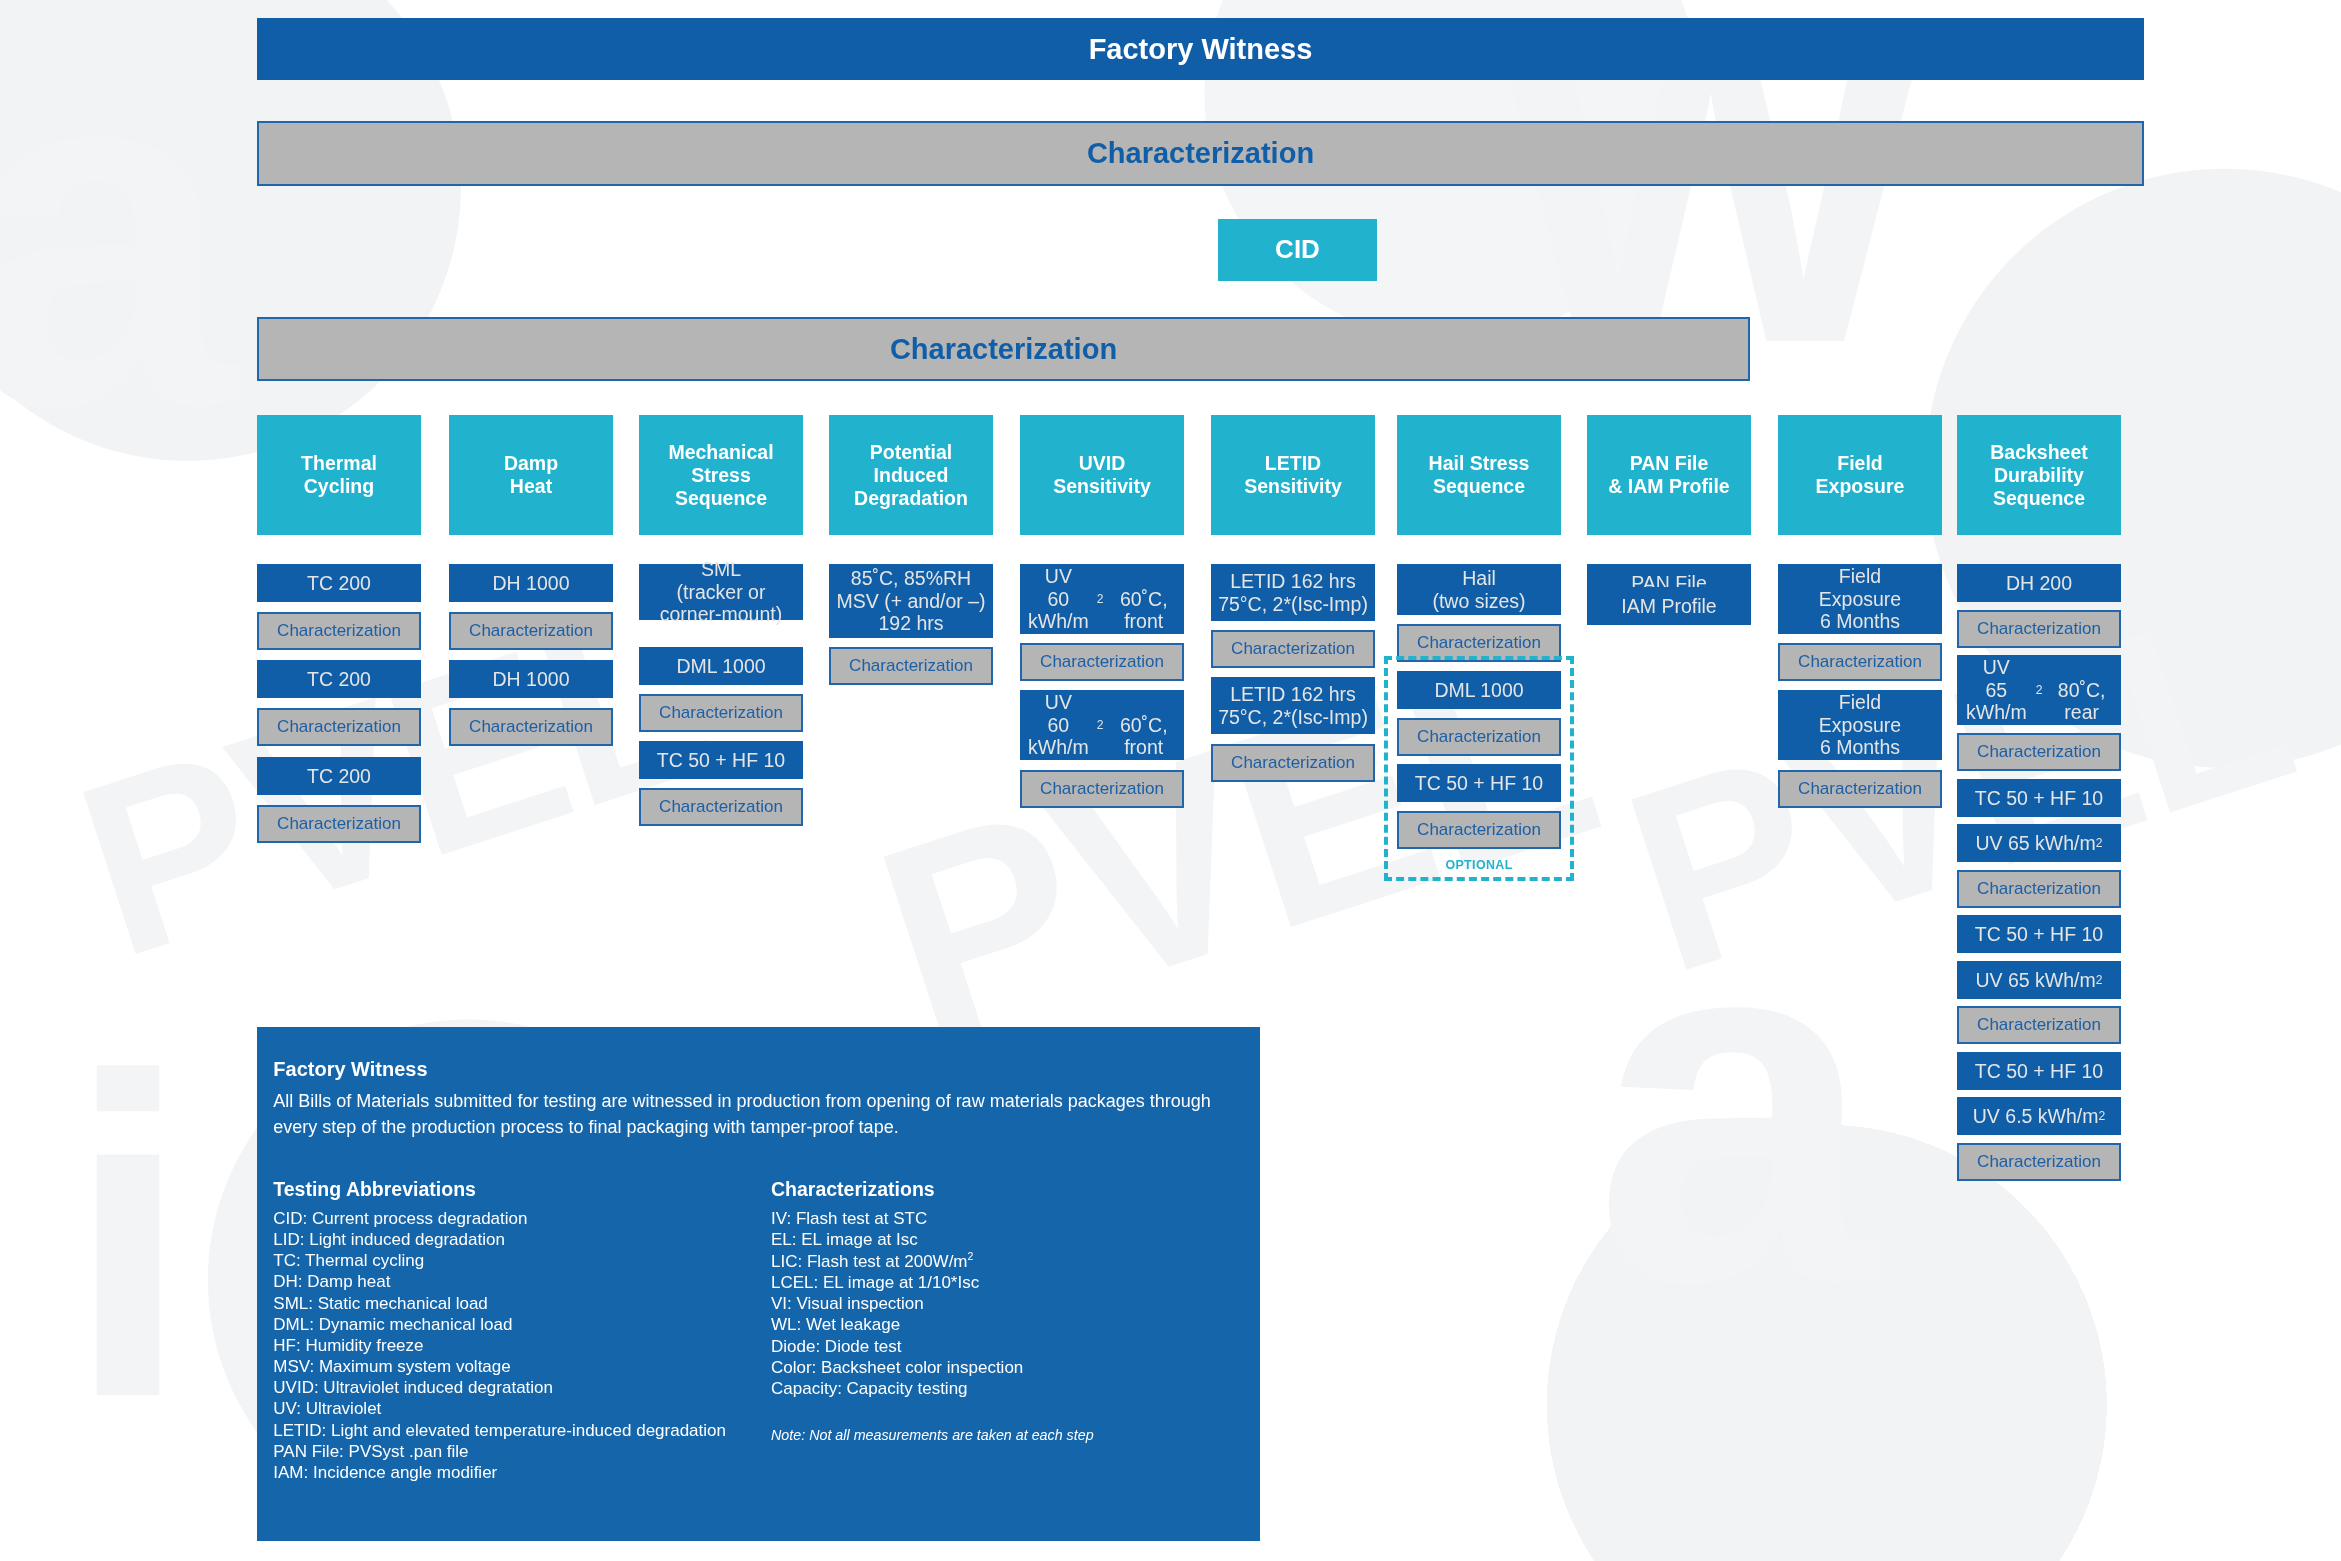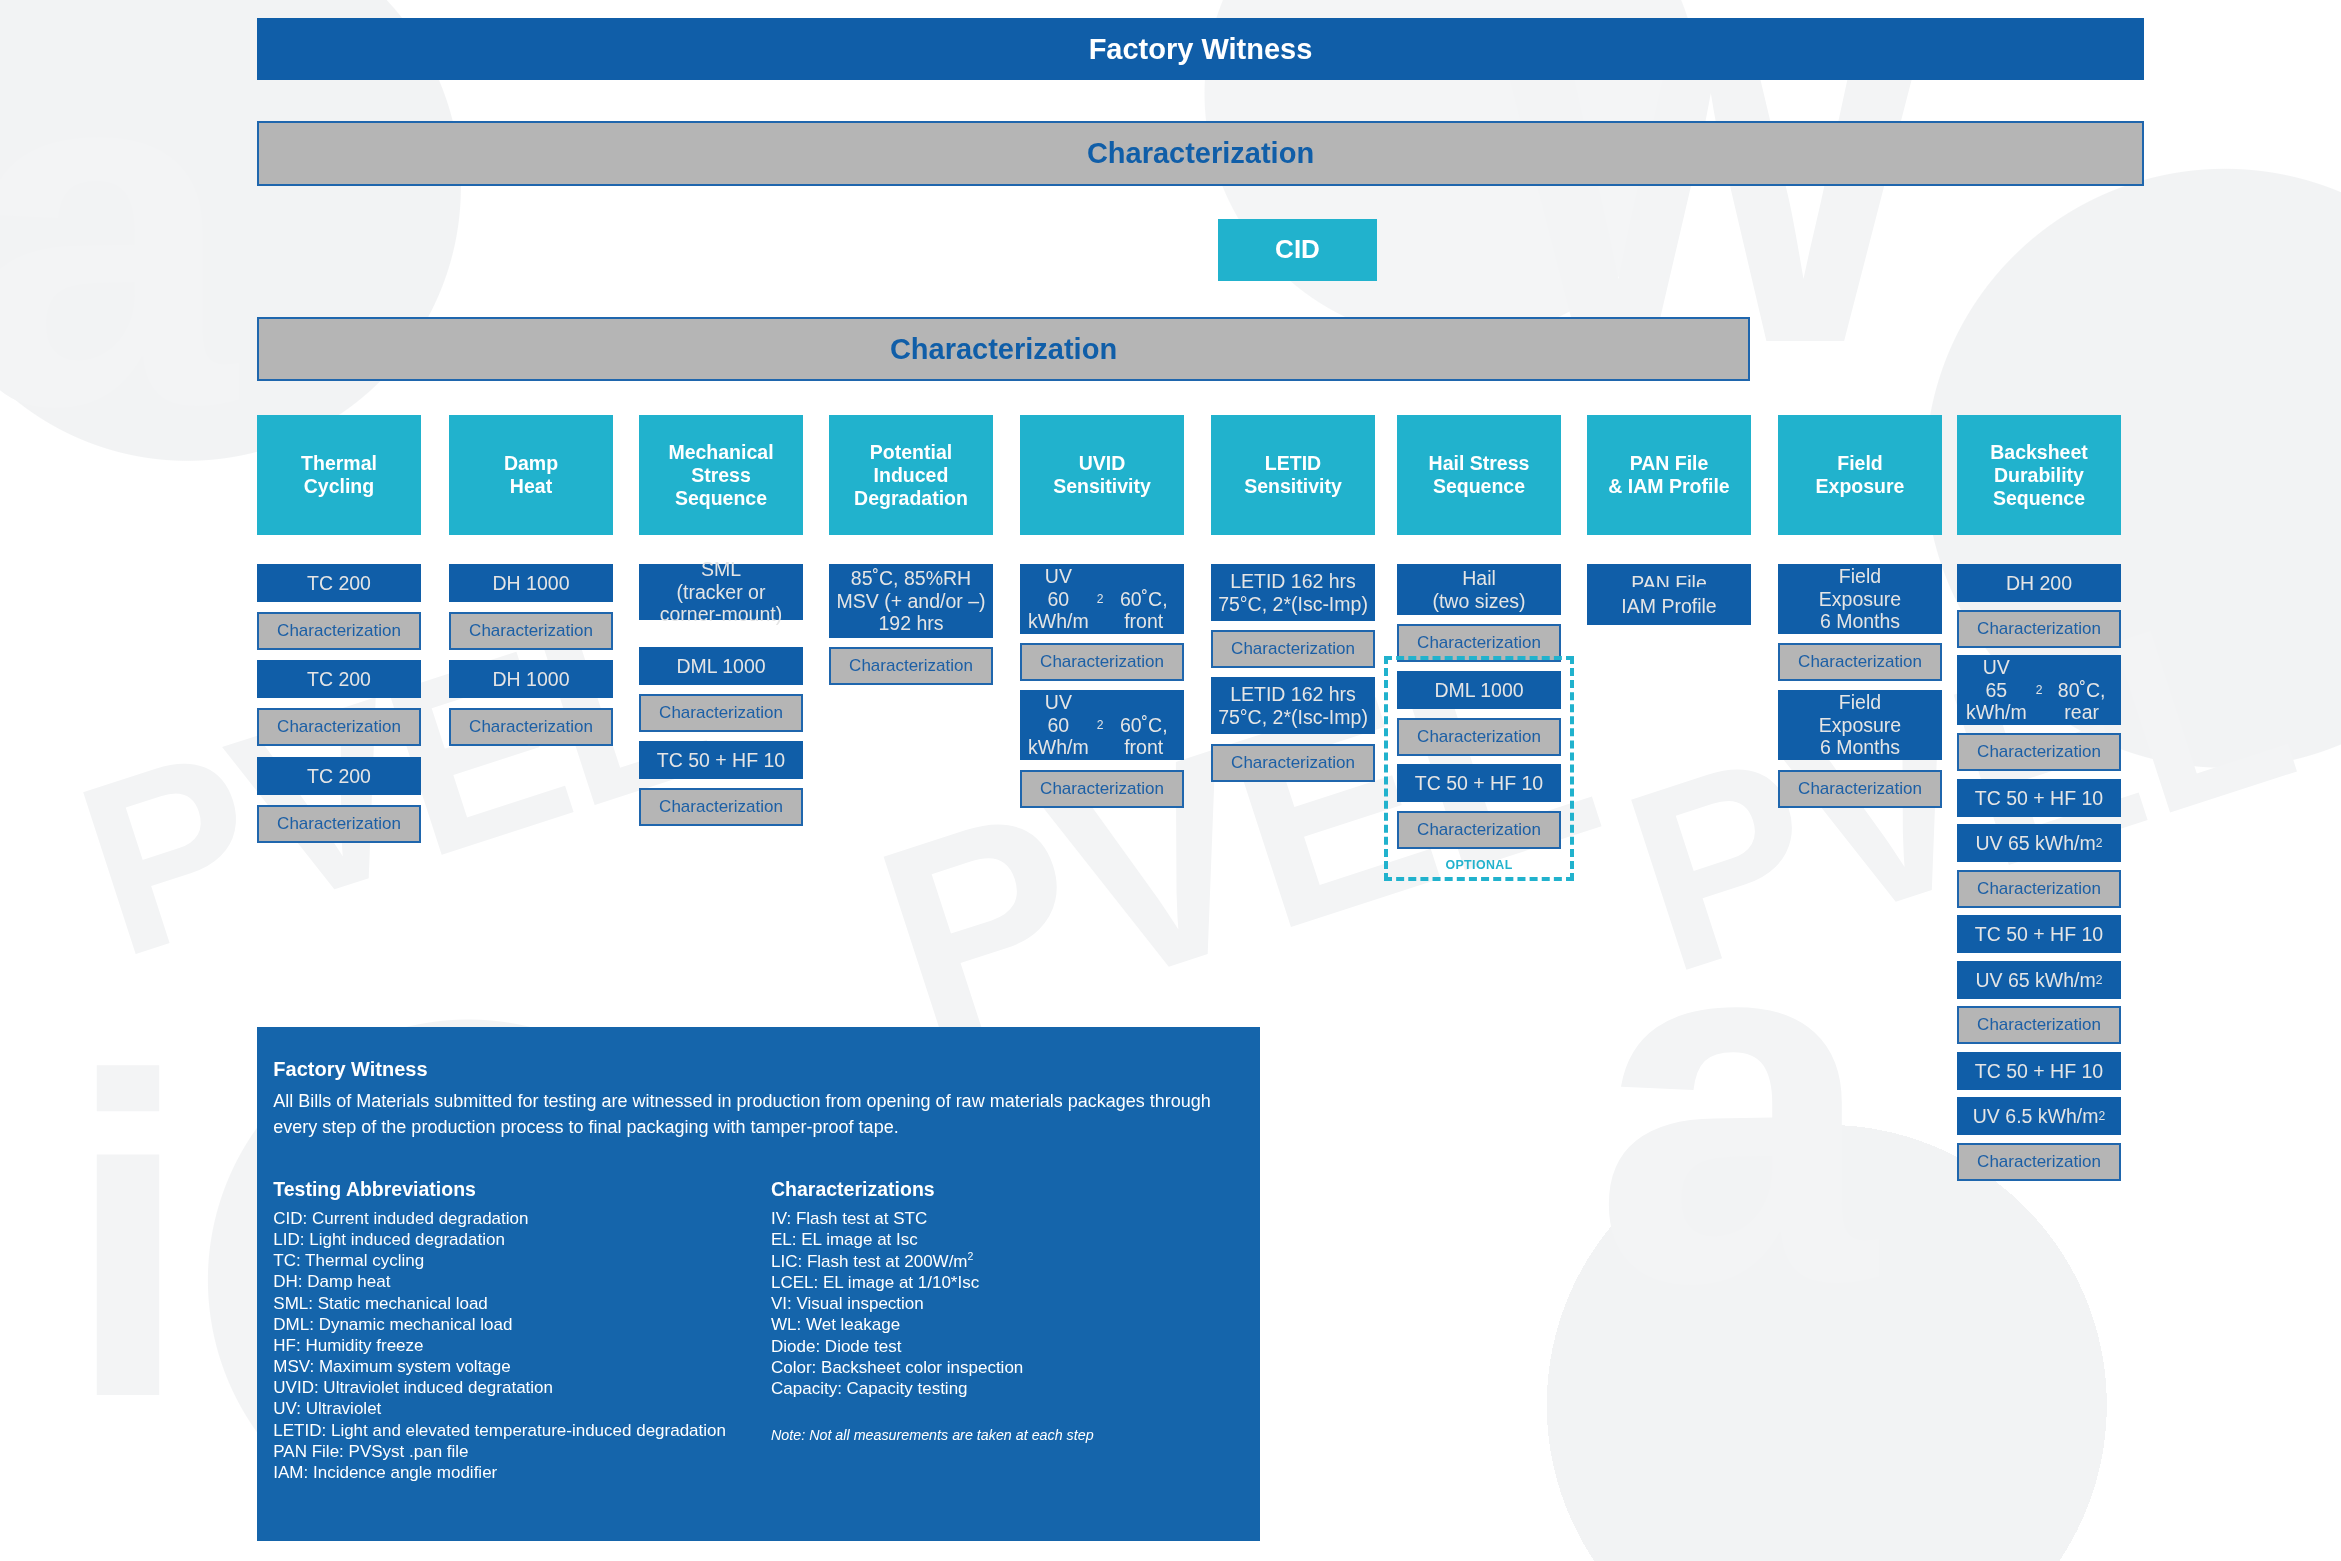--- a/index.html
+++ b/index.html
@@ -157,21 +157,21 @@
     <div class="cell step" style="left: 1957px; top: 961px; width: 164px; height: 38px;">UV 65 kWh/m<sup>2</sup></div>
     <div class="cell char" style="left: 1957px; top: 1006px; width: 164px; height: 38px;">Characterization</div>
     <div class="cell step" style="left: 1957px; top: 1052px; width: 164px; height: 38px;">TC 50 + HF 10</div>
     <div class="cell step" style="left: 1957px; top: 1097px; width: 164px; height: 38px;">UV 6.5 kWh/m<sup>2</sup></div>
     <div class="cell char" style="left: 1957px; top: 1143px; width: 164px; height: 38px;">Characterization</div>
     <div id="legend" style="left: 257px; top: 1027px; width: 1003px; height: 514px;">
       <div class="lg-h1" style="left: 16.3px; top: 31px;">Factory Witness</div>
       <div class="lg-p" style="left: 16.3px; top: 62px; width: 950px;">All Bills of Materials submitted for testing are witnessed in production from opening of raw materials packages through every step of the production process to final packaging with tamper-proof tape.</div>
       <div class="lg-h2" style="left: 16.3px; top: 151px;">Testing Abbreviations</div>
       <ul style="position: absolute; left: 16.3px; top: 181px;">
-        <li>CID: Current induded degradation</li>
+        <li>CID: Current process degradation</li>
         <li>LID: Light induced degradation</li>
         <li>TC: Thermal cycling</li>
         <li>DH: Damp heat</li>
         <li>SML: Static mechanical load</li>
         <li>DML: Dynamic mechanical load</li>
         <li>HF: Humidity freeze</li>
         <li>MSV: Maximum system voltage</li>
         <li>UVID: Ultraviolet induced degratation</li>
         <li>UV: Ultraviolet</li>
         <li>LETID: Light and elevated temperature-induced degradation</li>

